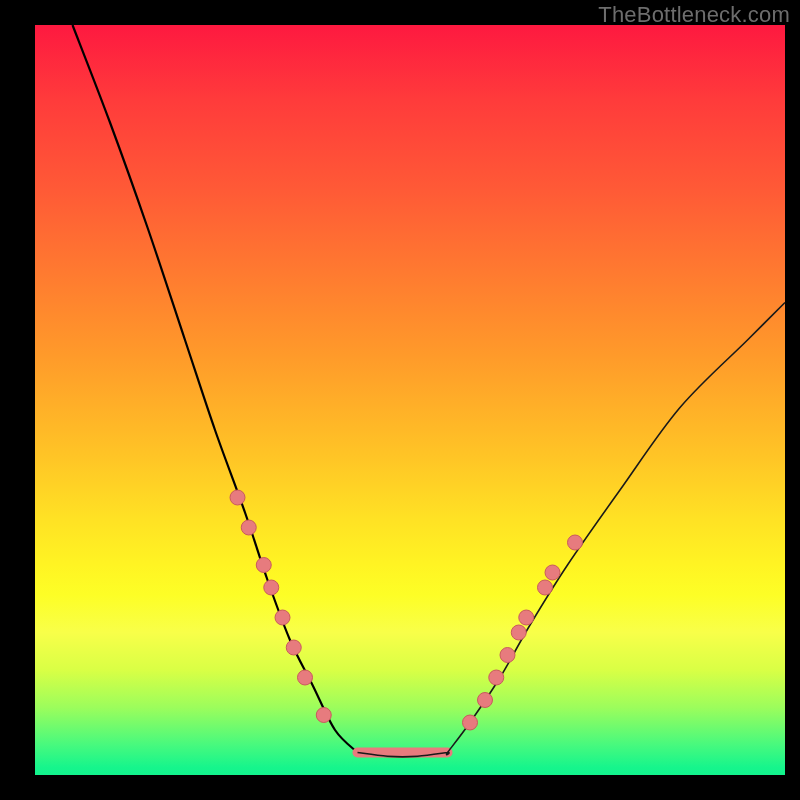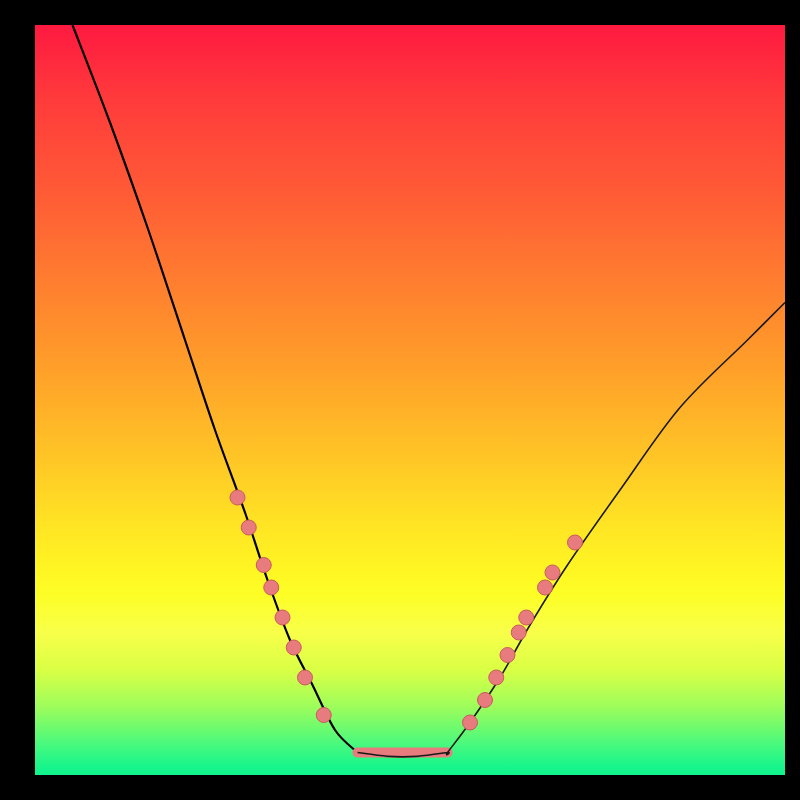--- a/index.html
+++ b/index.html
@@ -81,20 +81,21 @@
     fill: none;
     stroke: #e77b7e;
     stroke-width: 10;
     stroke-linecap: round;
   }
 </style>
 </head>
 <body>
 
 <div class="frame">
+  <div class="watermark">TheBottleneck.com</div>
 
   <div class="plot-area">
     <svg class="overlay" viewBox="0 0 750 750">
       <path id="curve-left" class="curve-main" d="M 37.5,0 C 43.75,16.25 62.5,63.75 75,97.5 C 87.5,131.25 100,166.25 112.5,202.5 C 125,238.75 138.75,281.25000000000006 150,315.00000000000006 C 161.25,348.75000000000006 170,376.25 180,405 C 190,433.75 201.25000000000003,462.5 210.00000000000003,487.5 C 218.75000000000003,512.5 225,533.75 232.5,555 C 240,576.25 247.50000000000003,597.5 255.00000000000003,615 C 262.5,632.5 270,645 277.5,660 C 285,675 292.5,693.75 300,705 C 307.5,716.25 318.75,723.75 322.5,727.5 C 326.25,731.25 317.5,726.875 322.5,727.5 C 327.5,728.125 342.5,730.625 352.5,731.25 C 362.5,731.875 372.5,731.875 382.5,731.25 C 392.5,730.625 407.50000000000006,728.125 412.50000000000006,727.5"></path>
       <path id="curve-flat" class="flat" d="M 322.5,727.5 L 412.50000000000006,727.5"></path>
       <path id="curve-right" class="curve-right" d="M 322.5,727.5 C 327.5,728.125 342.5,730.625 352.5,731.25 C 362.5,731.875 372.5,731.875 382.5,731.25 C 392.5,730.625 407.50000000000006,728.125 412.50000000000006,727.5 C 417.50000000000006,726.875 408.75000000000006,732.5 412.50000000000006,727.5 C 416.25000000000006,722.5 426.24999999999994,710 434.99999999999994,697.5 C 443.74999999999994,685 455,668.75 465,652.5 C 475,636.25 483.75,618.75 495,600 C 506.25,581.25 517.5,562.5 532.5,540 C 547.5,517.5 566.25,491.25 585,465 C 603.75,438.75 623.75,407.5 645,382.5 C 666.25,357.5 695,332.50000000000006 712.5,315.00000000000006 C 730,297.50000000000006 743.75,283.75 750,277.5"></path>
       <g id="dots-left">
           <circle cx="202.5" cy="472.5" r="7.5" class="dot"></circle>
           <circle cx="213.74999999999997" cy="502.5" r="7.5" class="dot"></circle>
           <circle cx="228.75" cy="540" r="7.5" class="dot"></circle>

